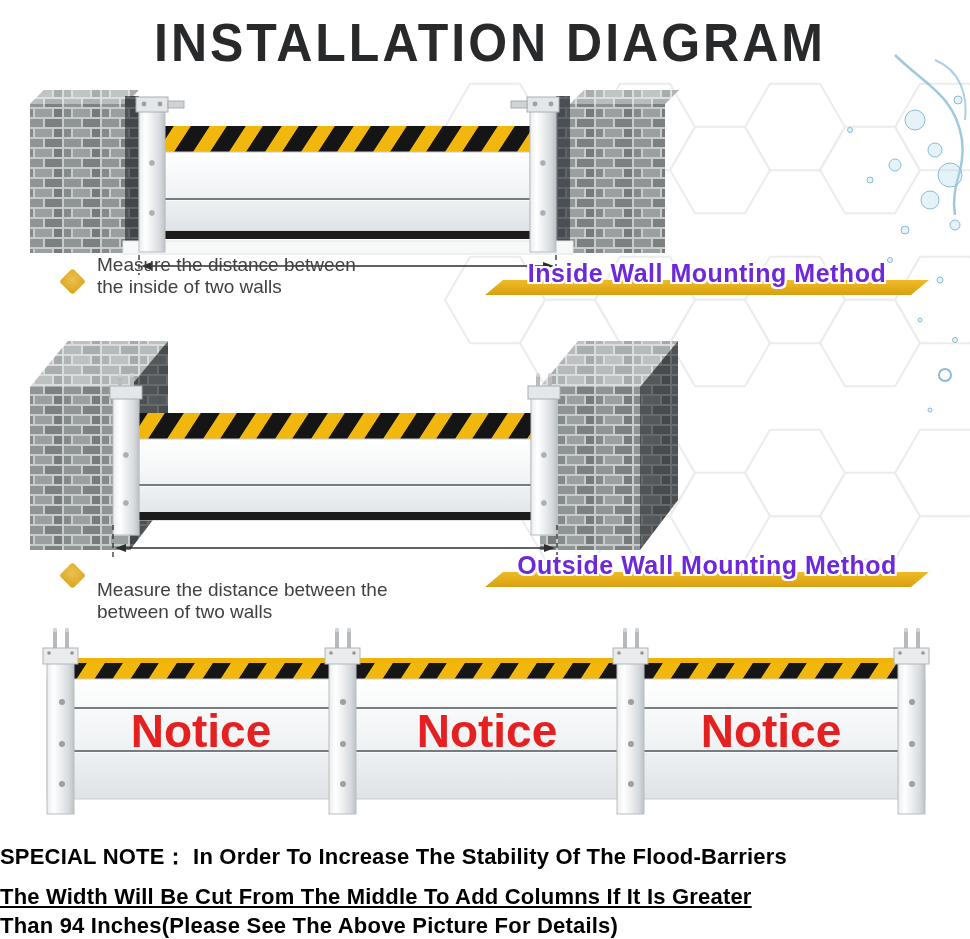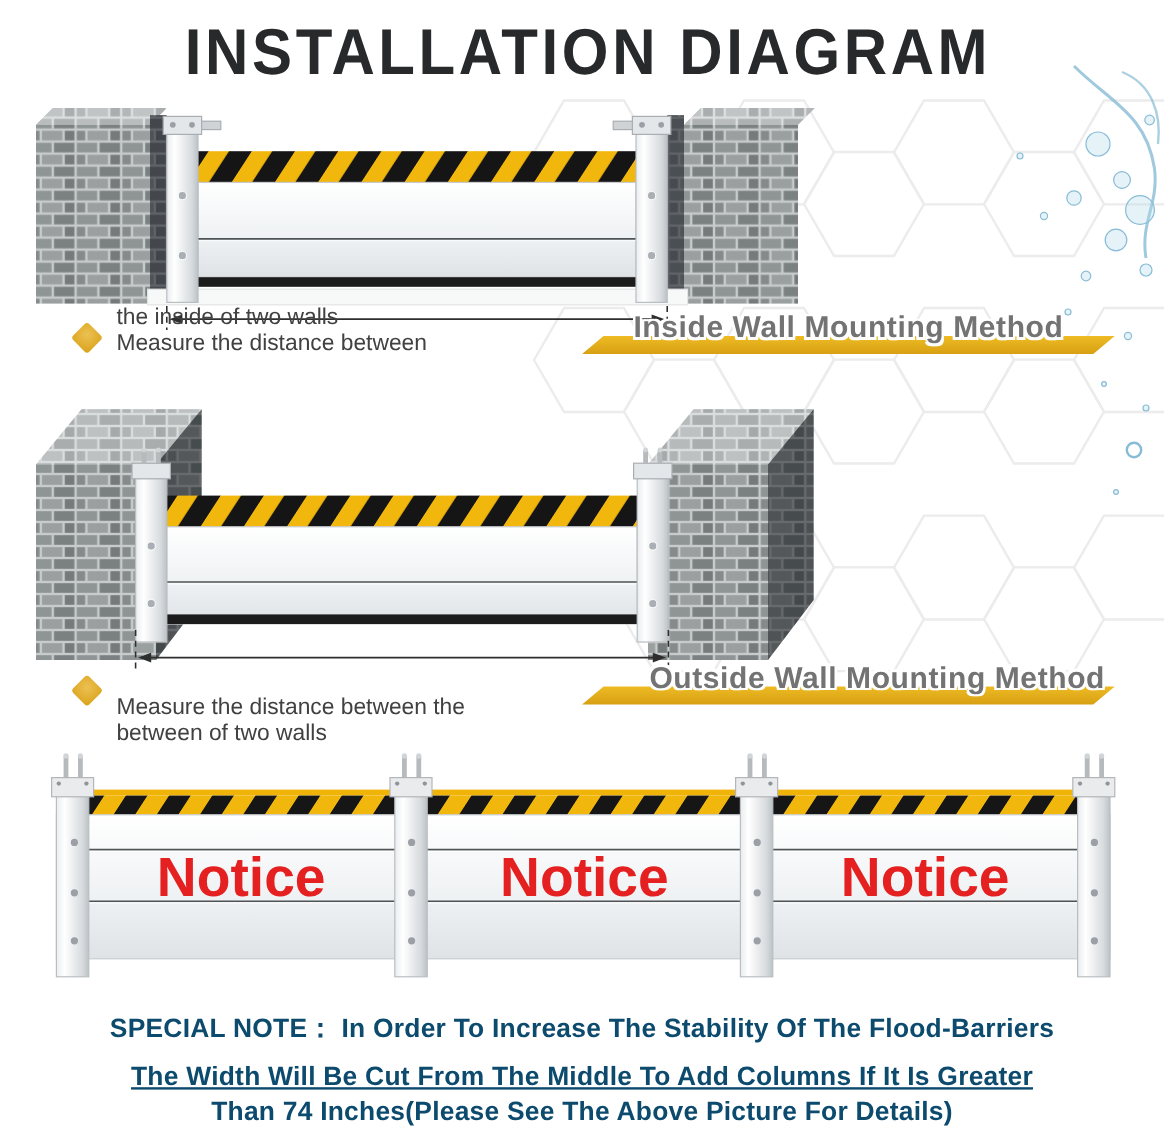--- a/index.html
+++ b/index.html
@@ -7,25 +7,25 @@
         font-family:"Liberation Sans",sans-serif;}
   .abs{position:absolute;}
   .page-title{position:absolute;left:100px;top:14px;width:780px;margin:0;
     font-size:50px;font-weight:bold;letter-spacing:3px;color:#27292b;text-align:center;
     transform:scale(1.0,1.08);text-shadow:0 0 6px #fff,0 0 2px #fff;white-space:nowrap;}
   .caption{position:absolute;color:#414141;font-size:19px;line-height:22px;}
   .diamond{position:absolute;width:19px;height:19px;border-radius:3px;
     background:radial-gradient(circle at 40% 40%, #ecc153, #d9a117);transform:rotate(45deg);}
   .banner-band{position:absolute;height:15px;transform:skewX(-50deg);
     background:linear-gradient(180deg,#eebb24,#d7a013);}
-  .banner-text{position:absolute;font-size:25px;font-weight:bold;color:#737373;
+  .banner-text{position:absolute;font-size:25px;font-weight:bold;color:#6d28d9;
     text-align:center;letter-spacing:.5px;white-space:nowrap;
     text-shadow:-2px -2px 0 #fff,2px -2px 0 #fff,-2px 2px 0 #fff,2px 2px 0 #fff,
                 -2px 0 0 #fff,2px 0 0 #fff,0 -2px 0 #fff,0 2px 0 #fff;}
-  .note-line{position:absolute;left:0;width:970px;text-align:center;color:#0c4a6e;
+  .note-line{position:absolute;left:0;width:970px;color:#000000;
     font-size:22px;font-weight:bold;letter-spacing:.2px;}
   svg{display:block;}
 </style>
 </head>
 <body>
 
 <div class="page">
 
   <svg class="abs" style="left:0;top:0;" width="970" height="939" viewBox="0 0 970 939">
     <defs>
@@ -150,22 +150,22 @@
       <line x1="114" y1="177" x2="114" y2="197" stroke-dasharray="5,4" stroke-width="1.3"></line>
       <line x1="531" y1="177" x2="531" y2="197" stroke-dasharray="5,4" stroke-width="1.3"></line>
       <line x1="120" y1="188" x2="525" y2="188" stroke-width="1.5"></line>
       <polygon points="116,188 127,184 127,192" fill="#2e2e2e" stroke="none"></polygon>
       <polygon points="529,188 518,184 518,192" fill="#2e2e2e" stroke="none"></polygon>
     </g>
   </svg>
 
   <div class="diamond" style="left:63px;top:272px;"></div>
   <div class="caption" style="left:97px;top:254px;">
+    <div>Measure the distance between</div>
     <div>the inside of two walls</div>
-    <div>Measure the distance between</div>
   </div>
   <div class="banner-band" style="left:494px;top:280px;width:426px;"></div>
   <div class="banner-text" style="left:494px;top:259px;width:426px;">Inside Wall Mounting Method</div>
 
   <svg class="abs" style="left:25px;top:325px;" width="660" height="245" viewBox="0 0 660 245">
     <g>
       <polygon points="5,62 105,62 143,16 43,16" fill="url(#brick)"></polygon>
       <polygon points="5,62 105,62 143,16 43,16" fill="#ffffff" opacity="0.35"></polygon>
       <polygon points="105,62 143,16 143,175 105,225" fill="url(#brick)"></polygon>
       <polygon points="105,62 143,16 143,175 105,225" fill="#20242a" opacity="0.58"></polygon>
@@ -213,21 +213,21 @@
       <polygon points="530,223 519,219 519,227" fill="#2e2e2e" stroke="none"></polygon>
     </g>
   </svg>
 
   <div class="diamond" style="left:63px;top:566px;"></div>
   <div class="caption" style="left:97px;top:549px;margin-top:30px;">
     <div>Measure the distance between the</div>
     <div>between of two walls</div>
   </div>
   <div class="banner-band" style="left:494px;top:572px;width:426px;"></div>
-  <div class="banner-text" style="left:518px;top:551px;width:426px;">Outside Wall Mounting Method</div>
+  <div class="banner-text" style="left:494px;top:551px;width:426px;">Outside Wall Mounting Method</div>
 
   <svg class="abs" style="left:30px;top:612px;" width="910" height="210" viewBox="0 0 910 210">
     <rect x="17" y="46" width="878" height="5" fill="#f0b409"></rect>
     <rect x="17" y="51" width="878" height="16" fill="url(#hazardYB)"></rect>
     <rect x="17" y="67" width="878" height="120" fill="url(#panelGrad)" stroke="#c9cdd0"></rect>
     <line x1="17" y1="96" x2="895" y2="96" stroke="#4e5356" stroke-width="1.3"></line>
     <line x1="17" y1="97.5" x2="895" y2="97.5" stroke="#ffffff" stroke-width="1" opacity="0.7"></line>
     <line x1="17" y1="139" x2="895" y2="139" stroke="#4e5356" stroke-width="1.3"></line>
     <line x1="17" y1="140.5" x2="895" y2="140.5" stroke="#ffffff" stroke-width="1" opacity="0.7"></line>
     <g>
@@ -286,15 +286,15 @@
     </g>
     <g font-family="Liberation Sans, sans-serif" font-size="46" font-weight="bold" fill="#e52020" text-anchor="middle">
       <text x="171" y="135">Notice</text>
       <text x="457" y="135">Notice</text>
       <text x="741" y="135">Notice</text>
     </g>
   </svg>
 
   <div class="note-line" style="top:842px;">SPECIAL NOTE：  In Order To Increase The Stability Of The Flood-Barriers</div>
   <div class="note-line" style="top:884px;text-decoration:underline;">The Width Will Be Cut From The Middle To Add Columns If It Is Greater</div>
-  <div class="note-line" style="top:913px;">Than 74 Inches(Please See The Above Picture For Details)</div>
+  <div class="note-line" style="top:913px;">Than 94 Inches(Please See The Above Picture For Details)</div>
 
 </div>
 
 </body></html>

